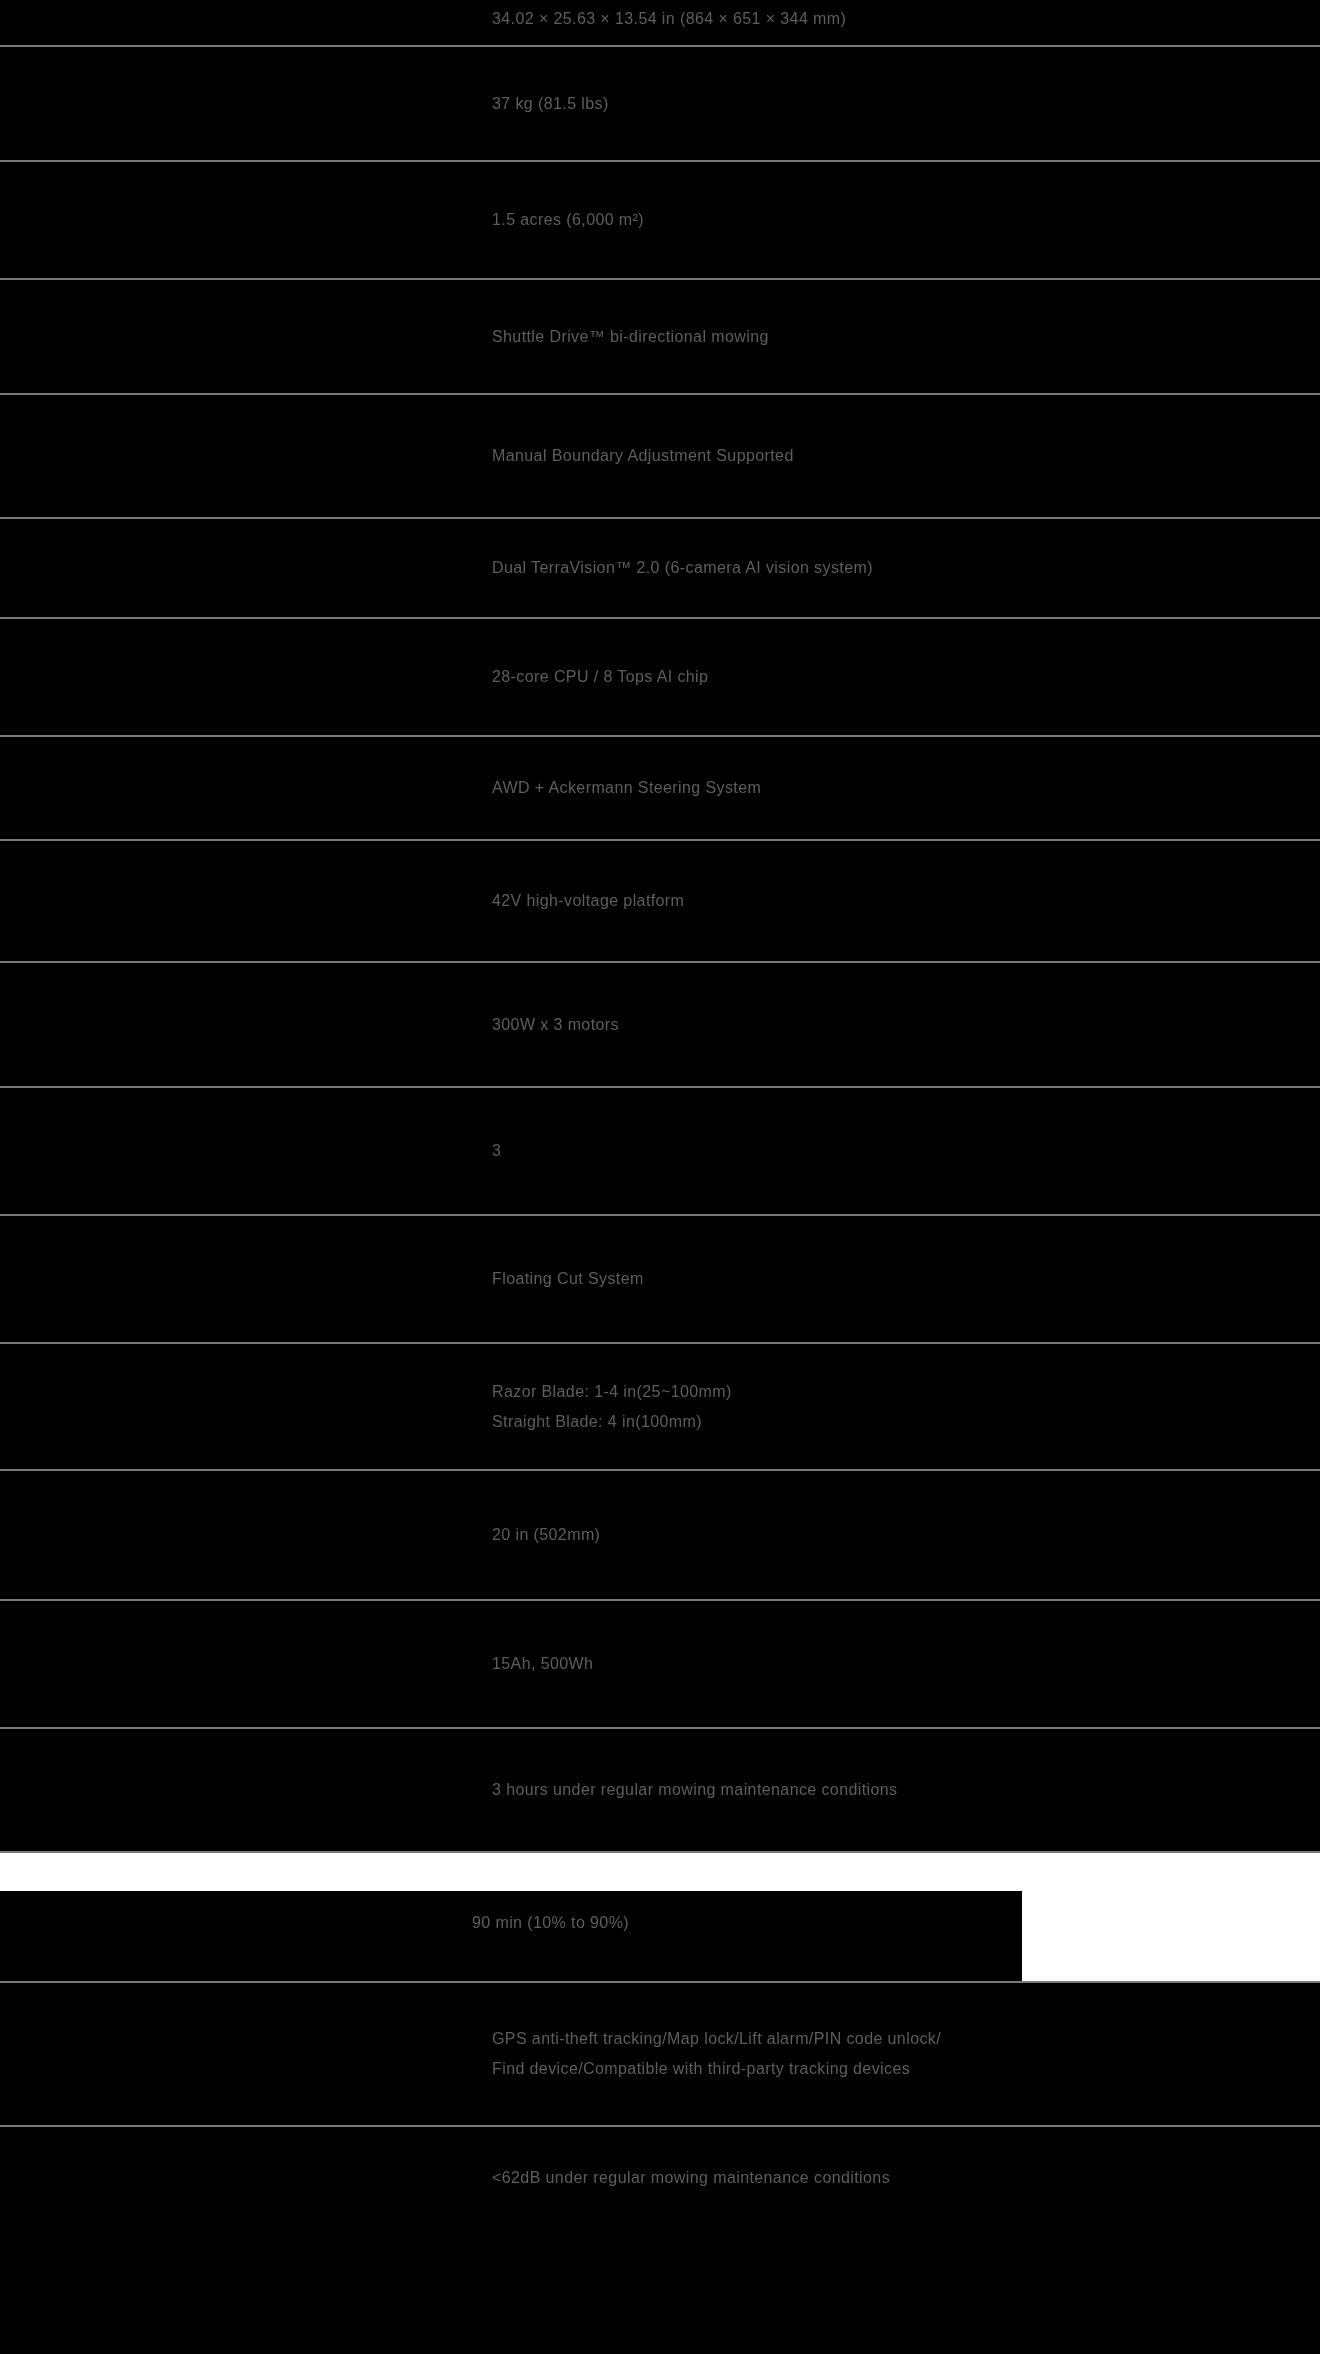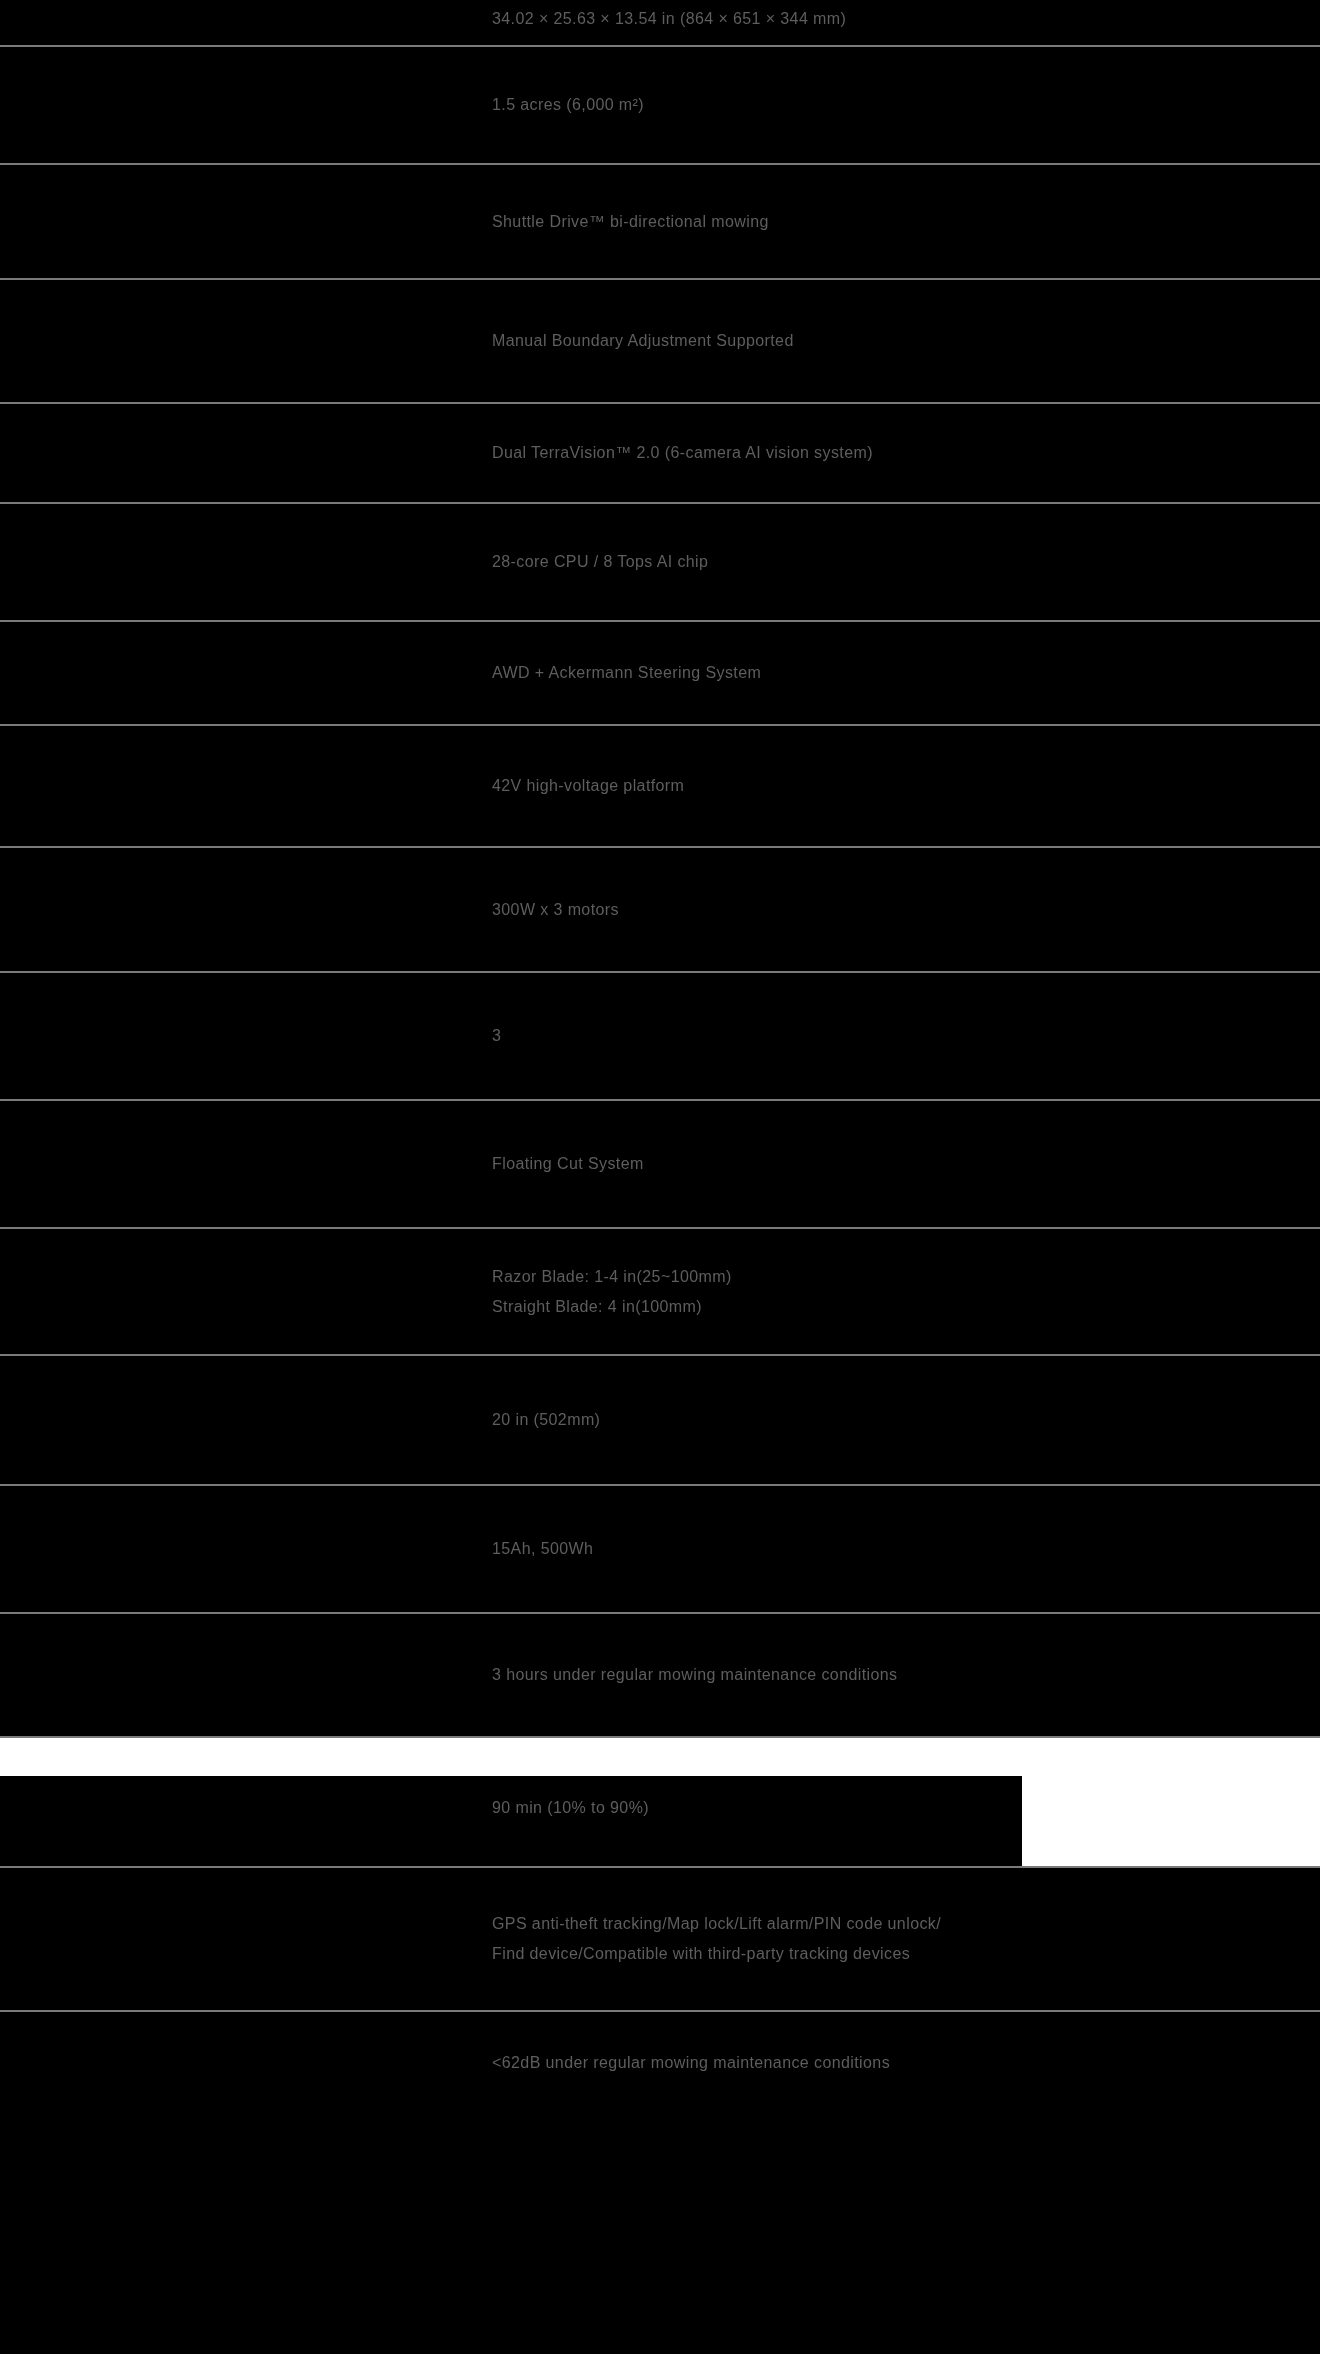--- a/index.html
+++ b/index.html
@@ -36,32 +36,35 @@
   .row.last{border-bottom:none;justify-content:flex-end;padding-bottom:2px;}
   .row.highlight{background:#ffffff;}
   .row.highlight .reveal{
     position:absolute;
     left:0;top:38px;bottom:0;
     width:1022px;
     background:#000;
   }
   .row.highlight .line{
     position:absolute;
-    left:492px;top:55px;
+    left:472px;top:55px;
   }
 </style>
 </head>
 <body>
 
 <div class="spec-table">
 
   <div class="row first" style="height:47px">
     <span class="line">34.02 × 25.63 × 13.54 in (864 × 651 × 344 mm)</span>
   </div>
 
+  <div class="row" style="height:115px">
+    <span class="line">37 kg (81.5 lbs)</span>
+  </div>
 
   <div class="row" style="height:118px">
     <span class="line">1.5 acres (6,000 m²)</span>
   </div>
 
   <div class="row" style="height:115px">
     <span class="line">Shuttle Drive™ bi-directional mowing</span>
   </div>
 
   <div class="row" style="height:124px">

